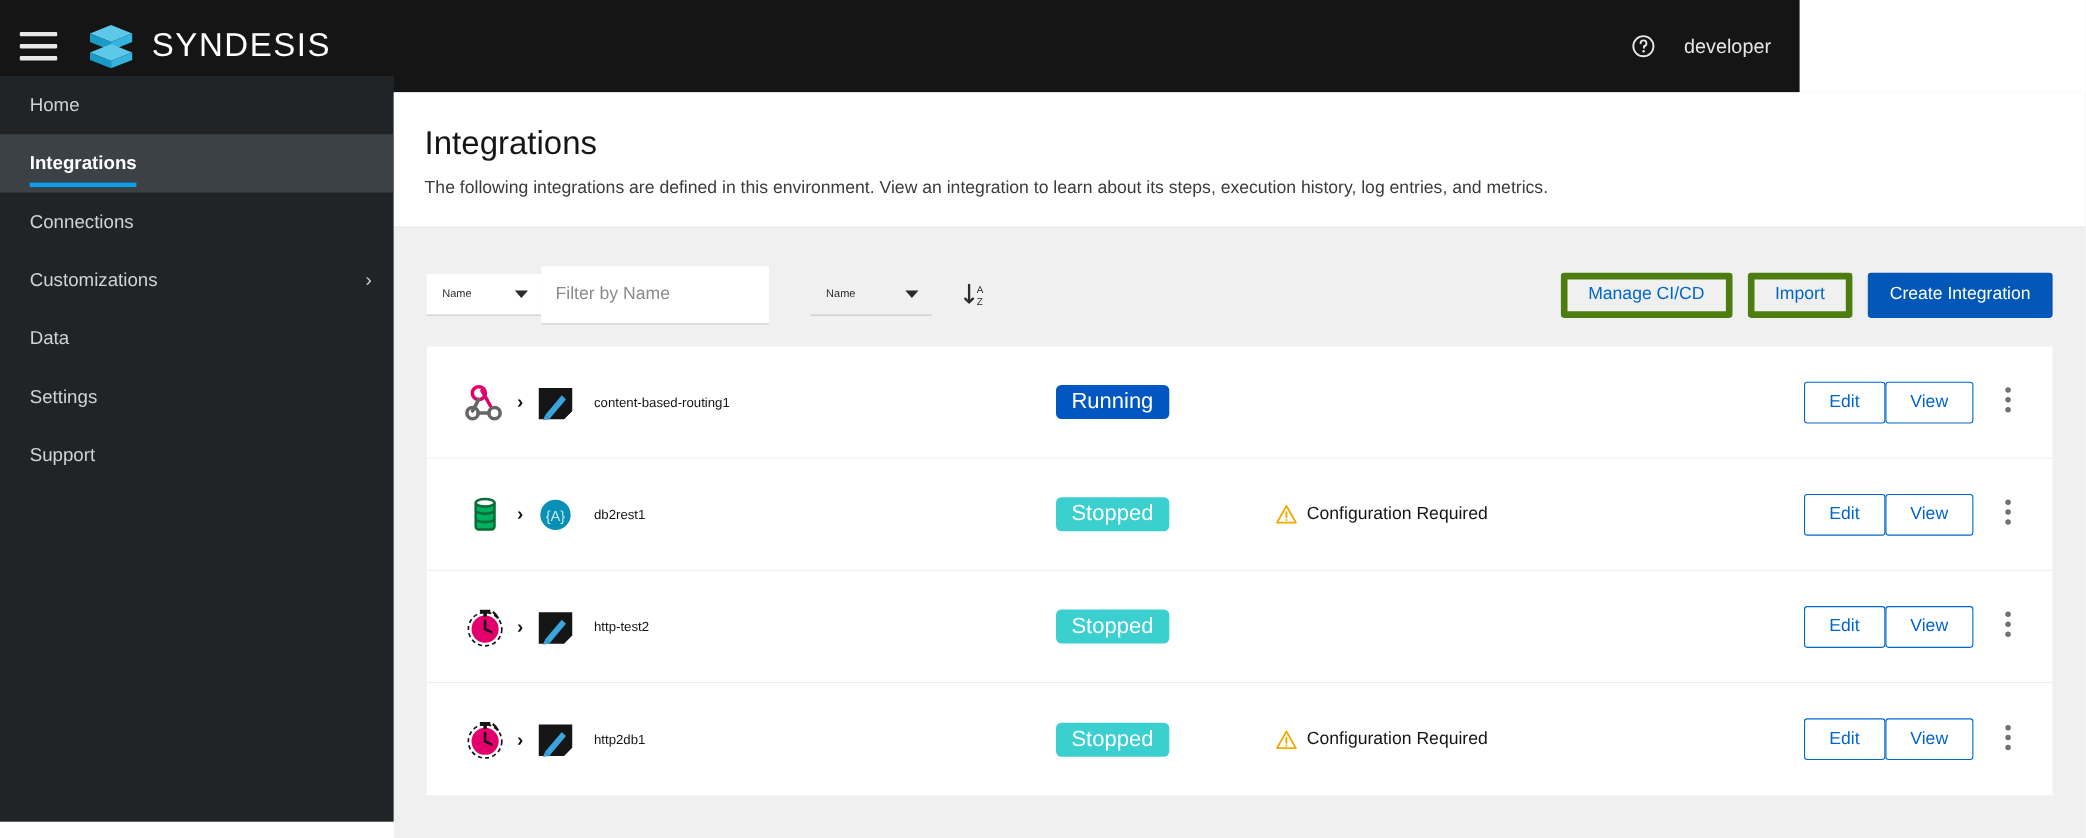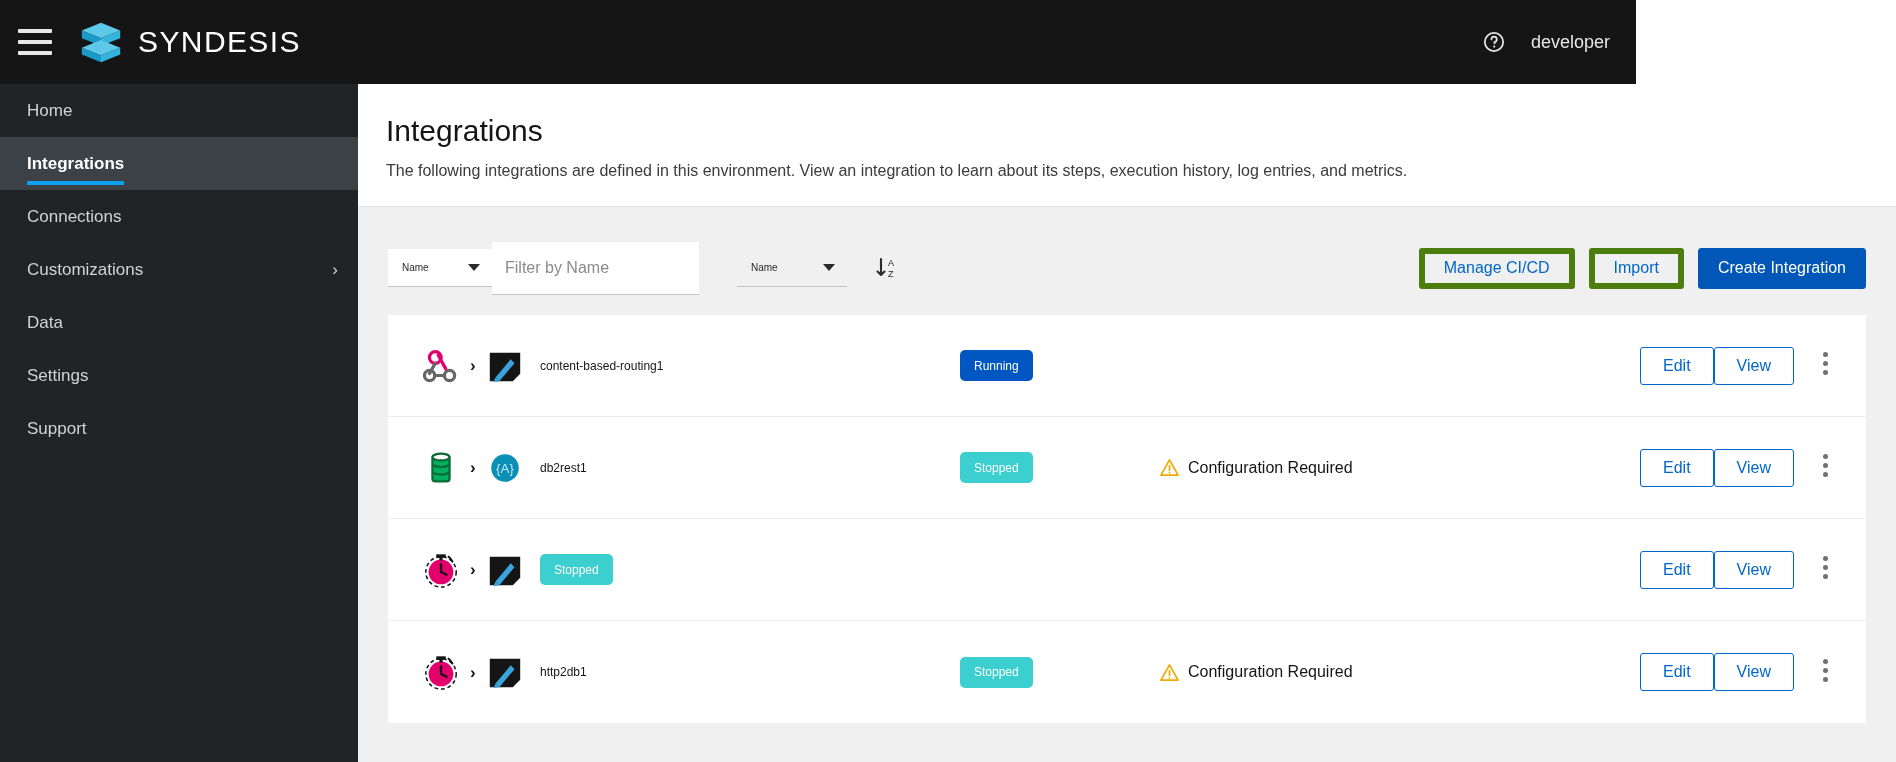--- a/index.html
+++ b/index.html
@@ -33,21 +33,21 @@
   }
   .masthead-right {
     margin-left: auto; display: flex; align-items: center; gap: 26px;
     margin-right: 26px;
   }
   .help-icon { width: 22px; height: 22px; cursor: pointer; display: block; }
   .username { color: #e6e6e6; font-size: 18px; cursor: pointer; }
 
   
   .sidebar {
-    position: absolute; top: 84px; left: 0;
+    position: absolute; top: 69px; left: 0;
     width: 358px; height: 678px;
     background: #212427;
   }
   .nav-item {
     position: relative;
     height: 53px;
     display: flex; align-items: center;
     padding-left: 27px; padding-right: 20px;
     color: #d2d2d2; font-size: 17px;
     cursor: pointer;
@@ -132,21 +132,21 @@
     padding: 0 20px 0 34px;
   }
   .row:last-child { border-bottom: none; }
   .icon-pair { display: flex; align-items: center; gap: 10px; width: 118px; flex: 0 0 118px; }
   .step-icon { width: 38px; height: 38px; display: block; }
   .step-sep { color: #151515; font-size: 17px; font-weight: bold; line-height: 1; }
   .row-name { font-size: 12px; color: #151515; width: 420px; flex: 0 0 420px; }
   .badge {
     display: inline-flex; align-items: center; justify-content: center;
     height: 31px; padding: 0 14px; border-radius: 5px;
-    color: #fff; font-size: 12px;
+    color: #fff; font-size: 20px;
   }
   .badge-cell { width: 200px; flex: 0 0 200px; }
   .warn-cell { flex: 1 1 auto; display: flex; align-items: center; gap: 9px; }
   .warn-text { font-size: 16px; color: #151515; }
   .warn-icon { width: 19px; height: 19px; display: block; }
   .row-actions { display: flex; align-items: flex-start; margin-left: auto; }
   .btn-sm {
     height: 38px; padding: 0 22px; border-radius: 3px;
     background: #fff; border: 1px solid #0066cc; color: #0066cc;
     font-size: 16px; cursor: pointer;
@@ -335,20 +335,21 @@
           <path d="M28 6 a14 14 0 0 1 4 5" fill="none" stroke="#151515" stroke-width="2.2" stroke-linecap="round"></path>
         </svg>
         <span class="step-sep">›</span>
         <svg class="step-icon" viewBox="0 0 40 40">
           <path d="M4 6 H36 V28 L28 36 H4 Z" fill="#151515"></path>
           <path d="M36 28 H28 V36 Z" fill="#151515"></path>
           <path d="M10 32 L26 13 L30 17 L14 36 Z" fill="#39a5dc"></path>
           <path d="M10 32 L14 36 L8 37 Z" fill="#39a5dc"></path>
         </svg>
       </div>
+      <div class="row-name">http-test2</div>
       <div class="badge-cell">
         <span class="badge" style="background:#3bcfd0">Stopped</span>
       </div>
       <div class="warn-cell">
         <span class="warn-text"></span>
       </div>
       <div class="row-actions">
         <div class="btn-sm">Edit</div>
         <div class="btn-sm">View</div>
         <div class="kebab">

